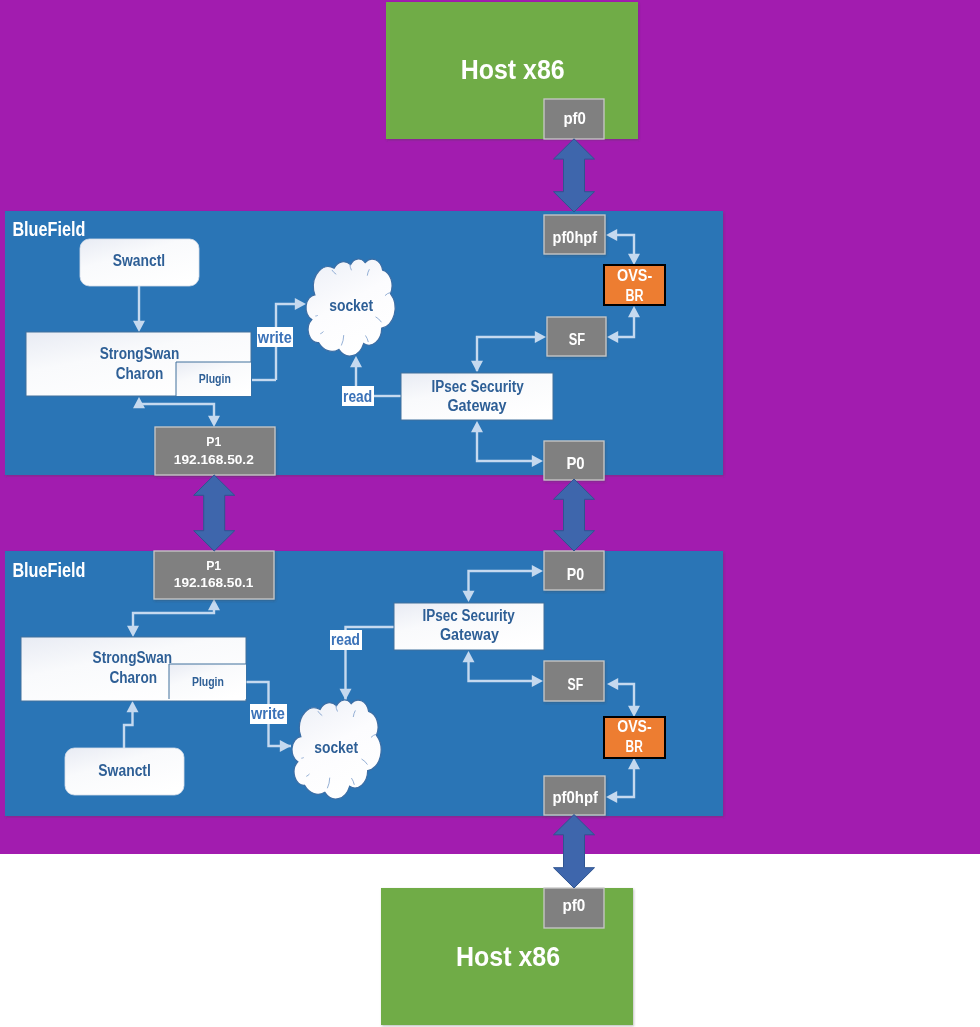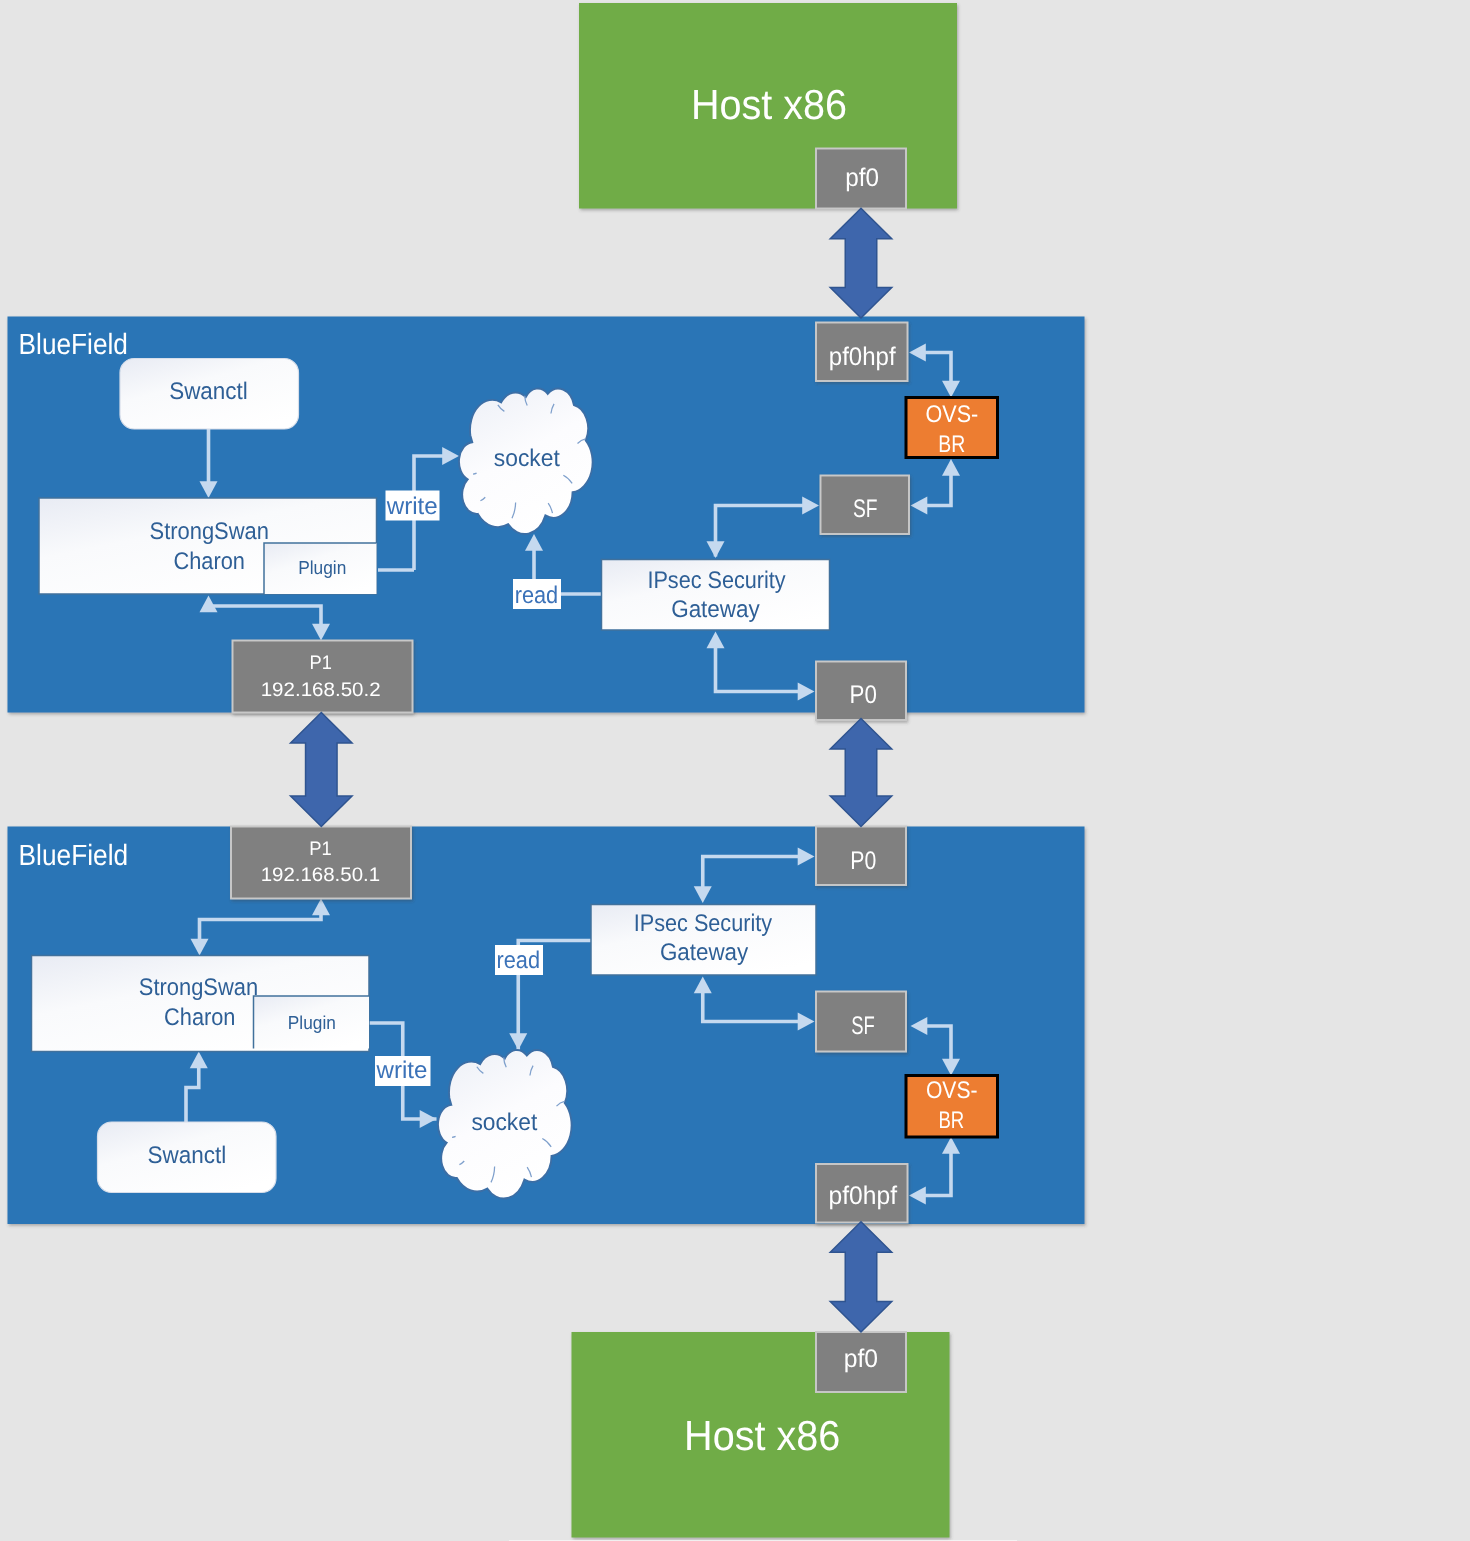--- a/index.html
+++ b/index.html
@@ -1,18 +1,18 @@
 <!DOCTYPE html>
 <html><head>
 <meta charset="utf-8">
 <title>BlueField IPsec architecture</title>
 <style>
   html,body{margin:0;padding:0;background:#ffffff;}
   body{width:980px;height:1027px;overflow:hidden;font-family:"Liberation Sans",sans-serif;}
-  #stage{position:relative;width:980px;height:1027px;background:#e5e5e5;}
+  #stage{position:relative;width:980px;height:854px;background:#a21caf;font-weight:bold;}
   svg#diagram{position:absolute;left:0;top:0;width:980px;height:1027px;display:block;}
   text{font-family:"Liberation Sans",sans-serif;dominant-baseline:auto;}
   .t-host{font-size:28px;fill:#ffffff;}
   .t-bf{font-size:19.5px;fill:#ffffff;}
   .t-gray{font-size:17px;fill:#ffffff;}
   .t-graysm{font-size:13px;fill:#ffffff;}
   .t-orange{font-size:16px;fill:#ffffff;}
   .t-blue{font-size:16px;fill:#2E5F96;}
   .t-bluesm{font-size:12.5px;fill:#2E5F96;}
   .t-lab{font-size:16px;fill:#3B72B8;}

